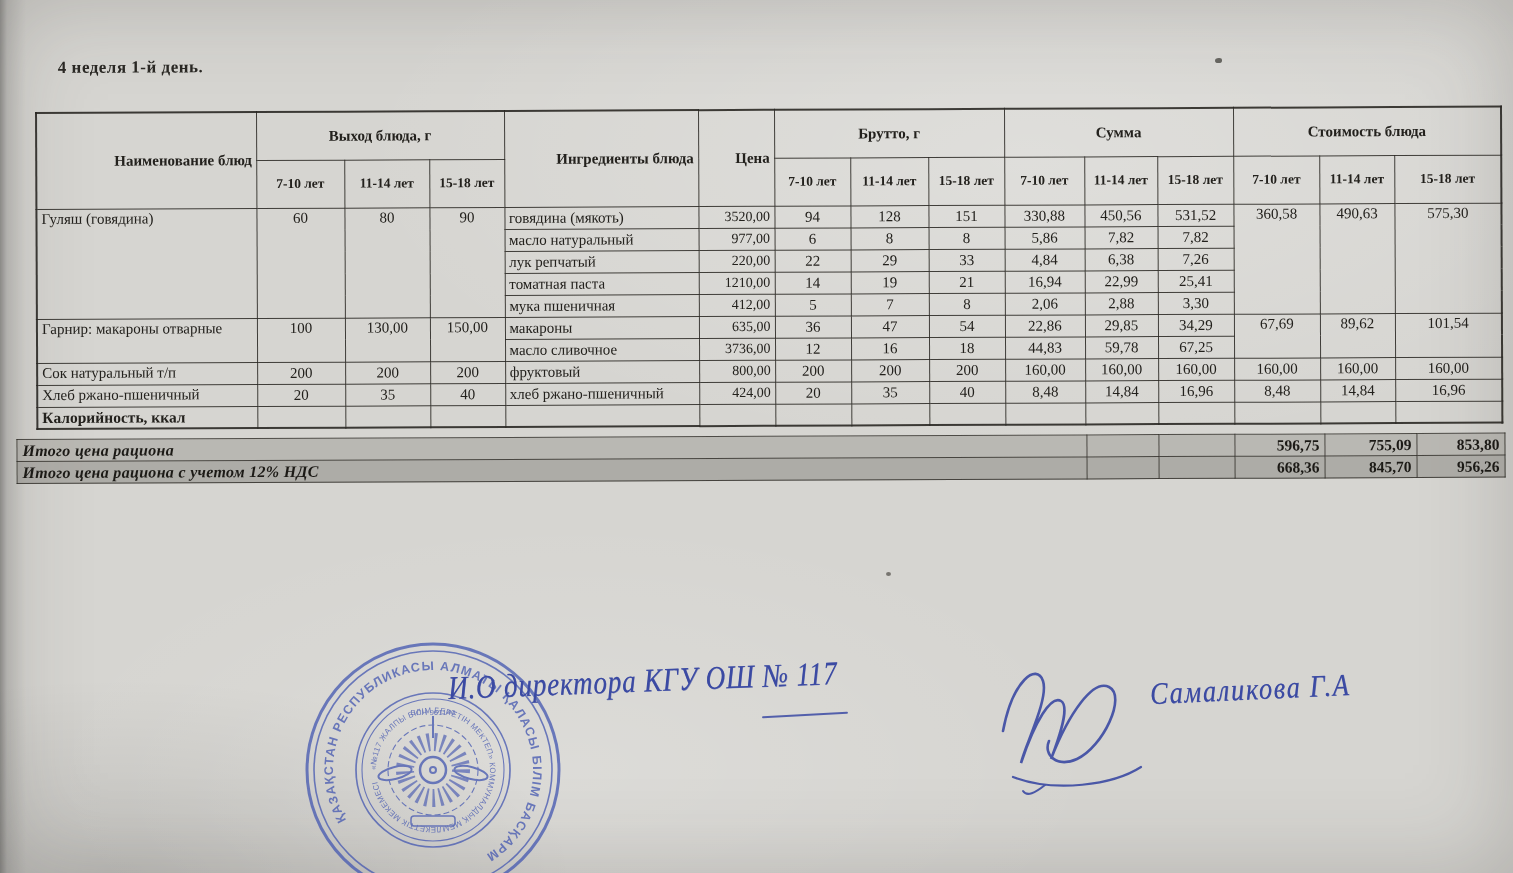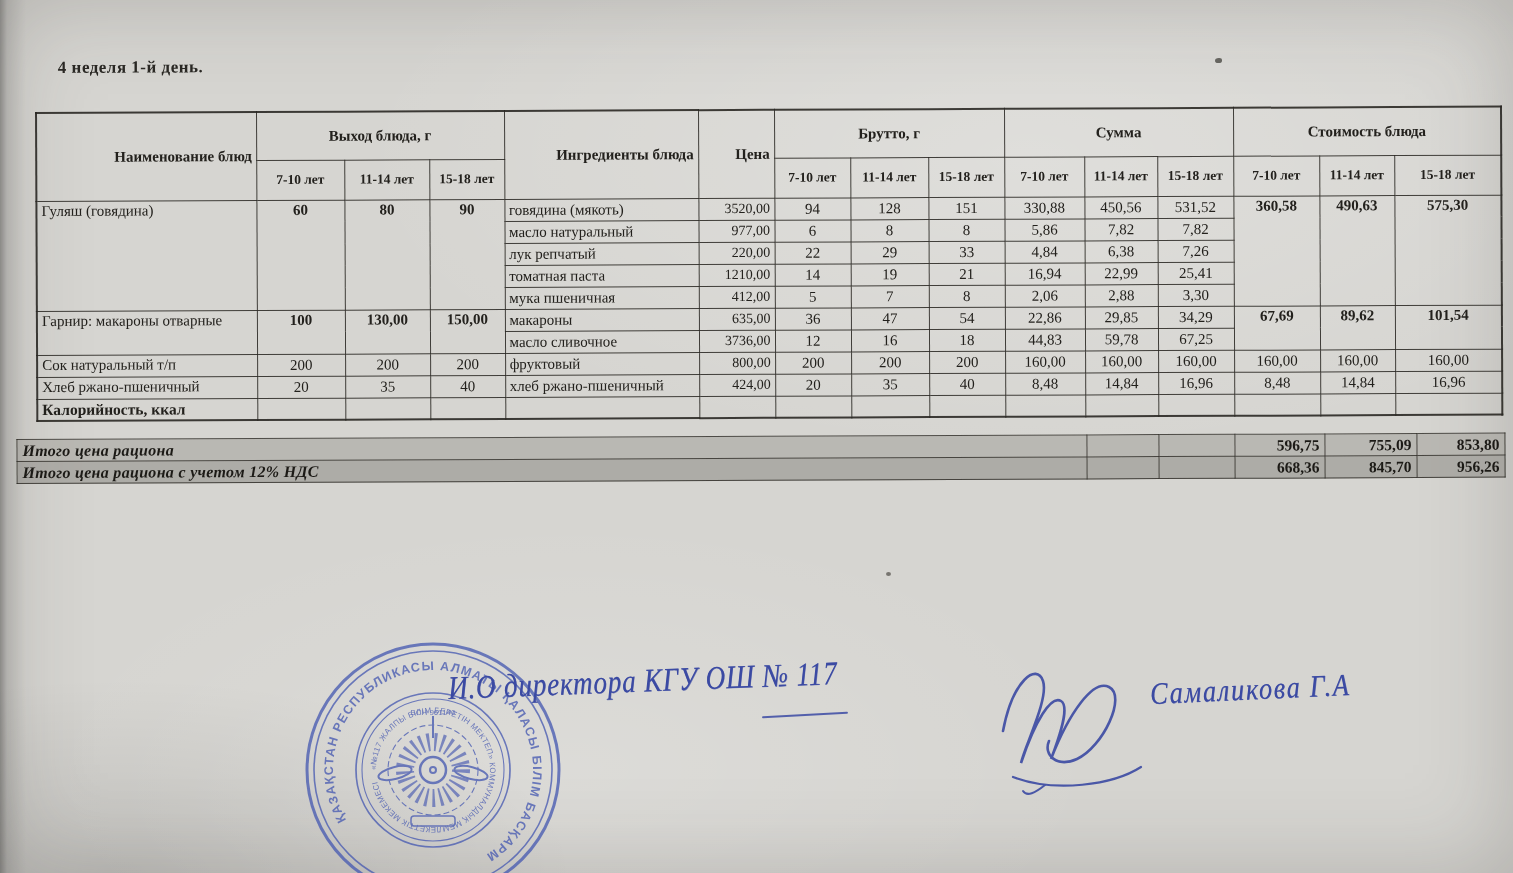--- a/index.html
+++ b/index.html
@@ -19,28 +19,28 @@
          transform:rotate(-0.25deg); transform-origin:40px 110px; }
   .title { position:absolute; left:58px; top:58px; font-size:17px; font-weight:bold;
            color:#2a2824; letter-spacing:0.5px; }
 
   table.menu { position:absolute; left:35px; top:112px; width:1465px;
                border-collapse:collapse; table-layout:fixed; color:#23211d; }
   table.menu td, table.menu th { border:1.5px solid rgba(42,40,35,0.88); overflow:hidden;
                padding:1px 4px; line-height:1.12; background:transparent; }
   table.menu { border:2px solid rgba(42,40,35,0.9); }
   th.group { font-size:15px; font-weight:bold; text-align:center; height:48px; }
-  th.age   { font-size:13.5px; font-weight:bold; text-align:center; height:40px; }
+  th.age   { font-size:13.5px; font-weight:bold; text-align:center; height:48px; }
   th.big   { font-size:15px; font-weight:bold; text-align:right; }
   tr.data  { height:22px; }
   td.name  { font-size:15px; text-align:left; vertical-align:top; padding-left:5px; }
   td.ing   { font-size:15px; text-align:left;margin-left:16px; }
   td.price { font-size:14px; text-align:right; padding-right:6px; }
   td.num   { font-size:15px; text-align:center; }
-  td.vtop  { vertical-align:top; padding-top:2px;font-weight:bold; }
+  td.vtop  { vertical-align:top; padding-top:2px; }
   td.cal   { font-size:15.5px; font-weight:bold; }
 
   table.totals { position:absolute; left:15px; top:439px; width:1488px;
                  border-collapse:collapse; table-layout:fixed; color:#1c1a16;
                  border:1.8px solid rgba(40,38,33,0.9); }
   table.totals td { border:1.4px solid rgba(42,40,35,0.8); padding:1px 5px; height:22px; }
   table.totals tr:nth-child(1) td { background:rgba(150,148,143,0.45); }
   table.totals tr:nth-child(2) td { background:rgba(140,138,133,0.55); }
   td.tlabel { font-size:16px; font-weight:bold; font-style:italic; letter-spacing:0.3px; }
   td.tval   { font-size:15.5px; font-weight:bold; text-align:right; padding-right:5px;margin-top:8px; }

